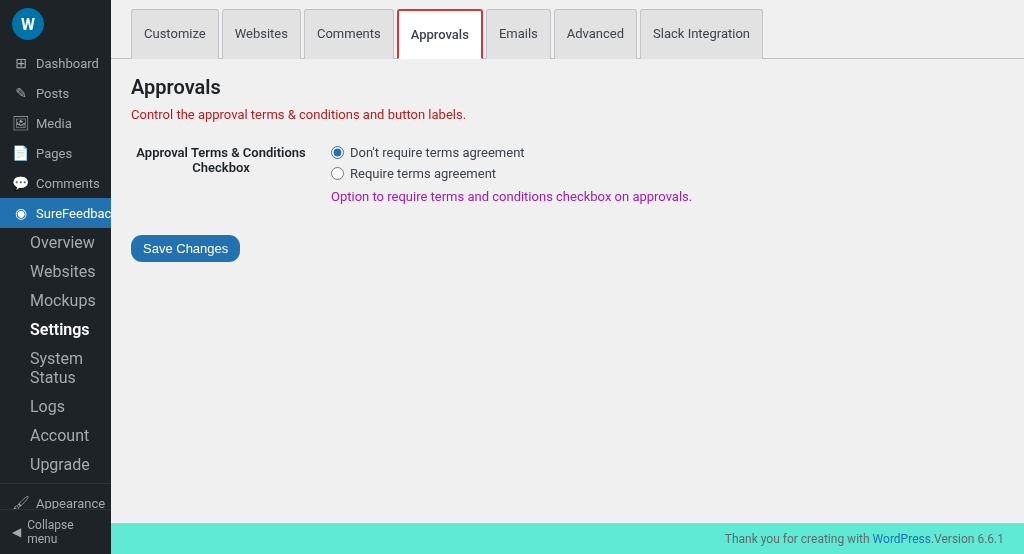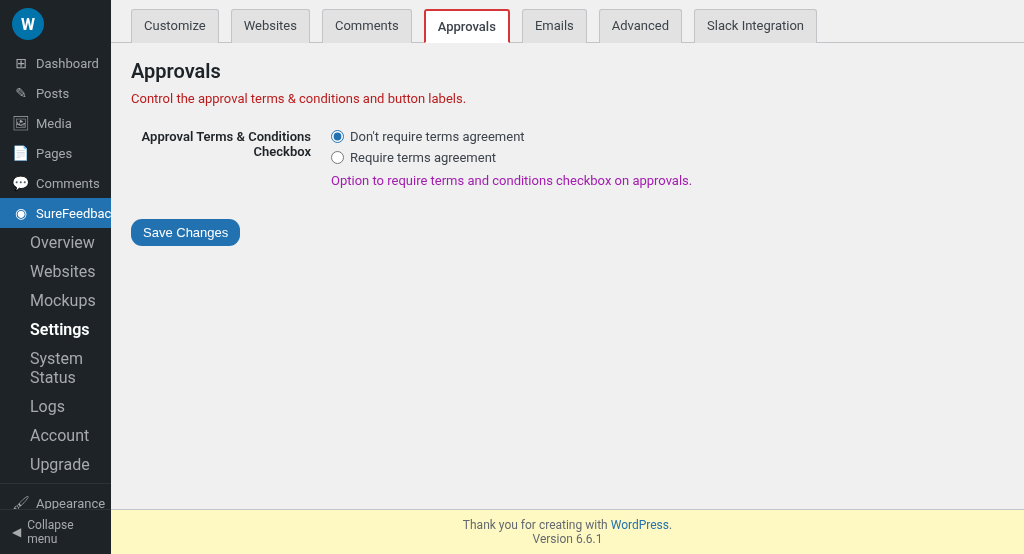--- a/index.html
+++ b/index.html
@@ -97,28 +97,28 @@
     
     .tabs-bar {
       display: flex;
       border-bottom: 1px solid #c3c4c7;
       background: #f0f0f1;
       padding: 0 20px;
       padding-top: 8px;
       flex-shrink: 0;
     }
     .tab {
-      padding: 8px 12px;
+      padding: 16px 12px;
       font-size: 13px;
       cursor: pointer;
       color: #3c434a;
       background: #e2e2e2;
       border: 1px solid #c3c4c7;
       border-bottom: none;
-      margin-right: 12px;
+      margin-right: 3px;
       border-radius: 3px 3px 0 0;
       position: relative;
       bottom: -1px;
     }
     .tab.active {
       background: #fff;
       border: 2px solid #d63638;
       border-bottom: 1px solid #fff;
       color: #3c434a;
       font-weight: 500;
@@ -138,21 +138,21 @@
       margin-bottom: 8px;
     }
 
     
     .form-table {
       width: 100%;
       border-collapse: collapse;
       margin-bottom: 16px;
     }
     .form-table tr th {
-      text-align: right;
+      text-align: center;
       vertical-align: top;
       padding: 15px 0;
       padding-right: 20px;
       width: 200px;
       font-weight: 600;
       font-size: 13px;
       color: #1d2327;
     }
     .form-table tr td {
       padding: 15px 0;
@@ -182,30 +182,29 @@
       border: none;
       border-radius: 11px;
       padding: 6px 12px;
       font-size: 13px;
       cursor: pointer;
       font-weight: 500;
     }
 
     
     #footer {
-      background: #fef9c3;
+      background: #5eead4;
       border-top: 1px solid #c3c4c7;
       padding: 8px 20px;
       display: flex;
       justify-content: flex-end;
       align-items: center;
       font-size: 12px;
       color: #646970;
       flex-shrink: 0;
-      flex-direction: column;
     }
     #footer a { color: #2271b1; text-decoration: none; }
   </style>
 </head>
 <body>
 
 <div id="sidebar">
   <div class="sidebar-logo">
     <div class="sidebar-logo-icon">W</div>
   </div>

